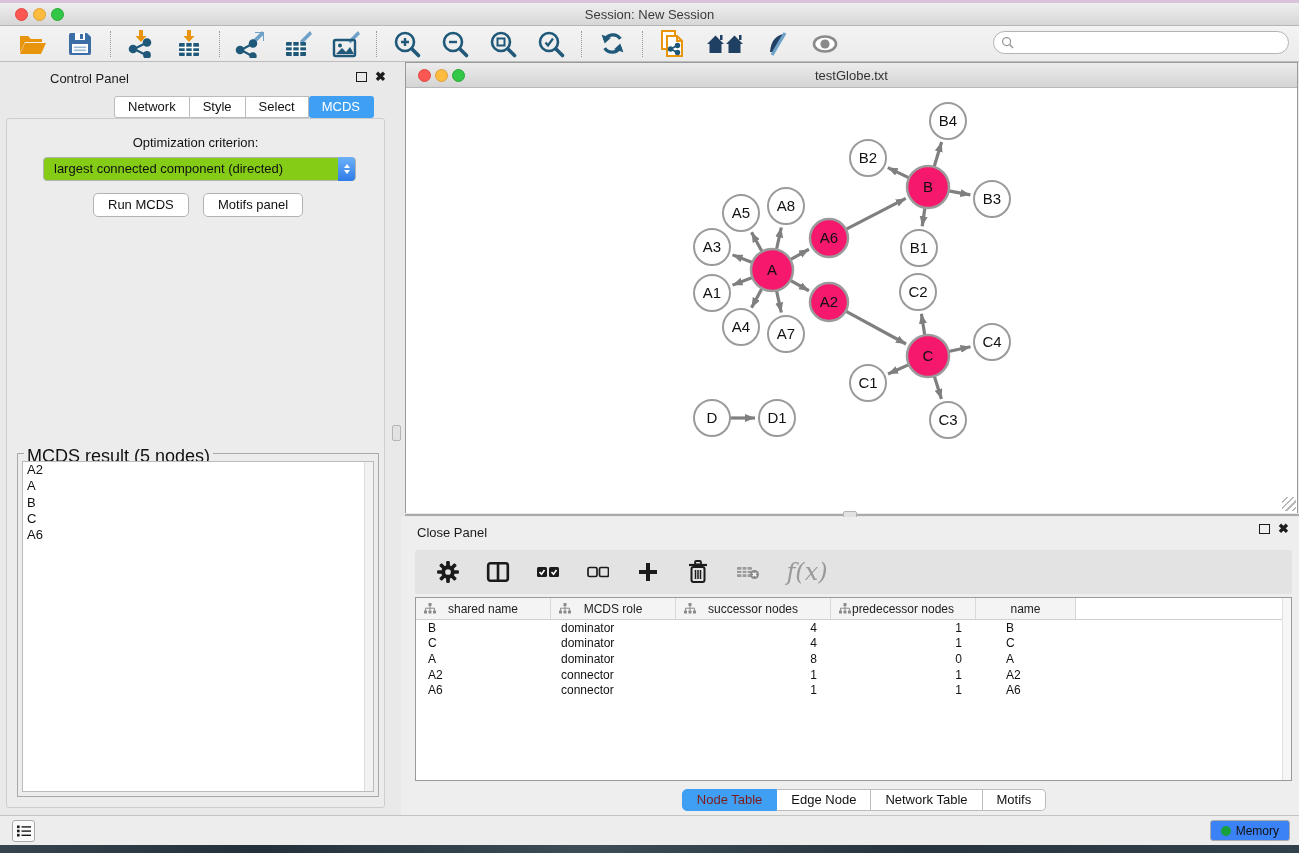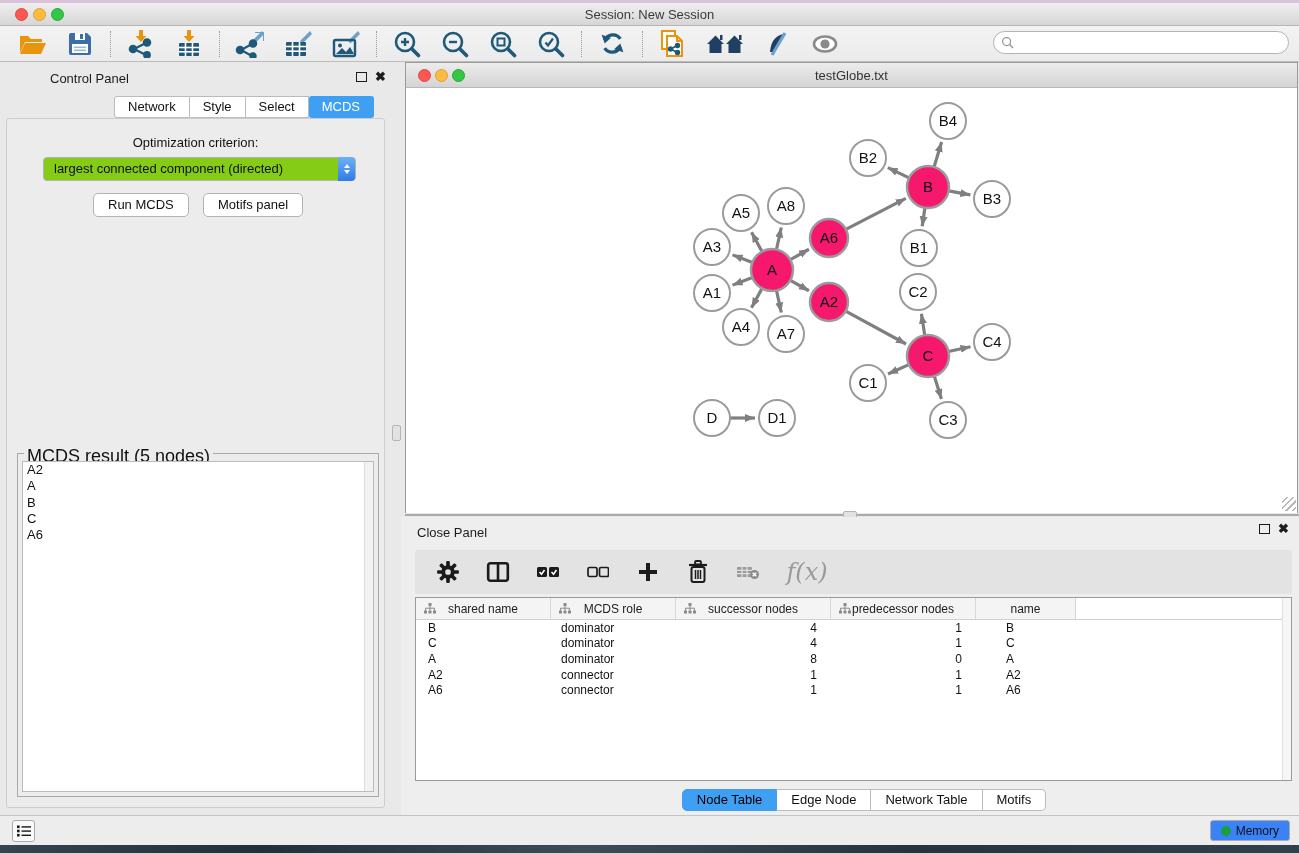--- a/index.html
+++ b/index.html
@@ -96,21 +96,21 @@
   .nt-cell { overflow:hidden; white-space:nowrap; }
   .c-left1 { padding-left:12px; } .c-left2 { padding-left:10px; }
   .c-right { text-align:right; padding-right:14px; } .c-name { padding-left:30px; }
   .nt-scrolltrack { position:absolute; right:0; top:0; width:9px; height:100%; background:#f6f6f6; border-left:1px solid #e0e0e0; }
 
   .tp-tabs { position:absolute; left:0; width:100%; top:272px; display:flex; justify-content:center; }
   .tp-tab { height:22px; padding:0 14px; background:#fff; border:1px solid #bbb; border-left:none;
       font-size:13px; line-height:20px; color:#111; }
   .tp-tab:first-child { border-left:1px solid #bbb; border-radius:5px 0 0 5px; }
   .tp-tab:last-child { border-radius:0 5px 5px 0; }
-  .tp-tab.active { background:#3e9ff3; color:#000000; border-color:#3e9ff3;margin-left:28px; }
+  .tp-tab.active { background:#3e9ff3; color:#7f1d1d; border-color:#3e9ff3;margin-left:28px; }
 
   
   .status-bar { position:absolute; left:0; top:815px; width:1299px; height:30px; background:#ededed;
       border-top:1px solid #c4c4c4; }
   .sb-left-btn { position:absolute; left:12px; top:4px; width:23px; height:22px; background:#fafafa;
       border:1px solid #ababab; border-radius:3px; display:flex; align-items:center; justify-content:center; }
   .memory-btn { position:absolute; right:9px; top:4px; height:21px; background:#3b82f6; border:1px solid #ababab;
       border-radius:3px; display:flex; align-items:center; gap:5px; padding:0 10px; font-size:12px; color:#111; }
   .memory-dot { width:10px; height:10px; border-radius:50%; background:#18a03c; }
   .bottom-wallpaper { position:absolute; left:0; top:845px; width:1299px; height:8px;

